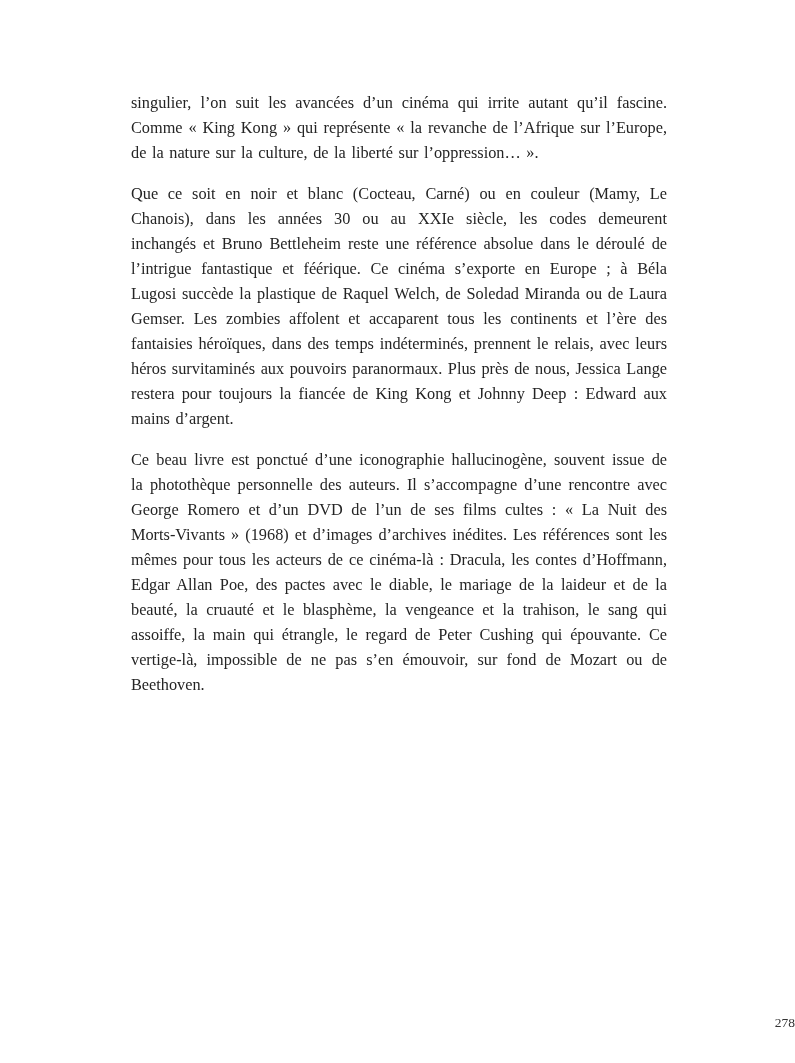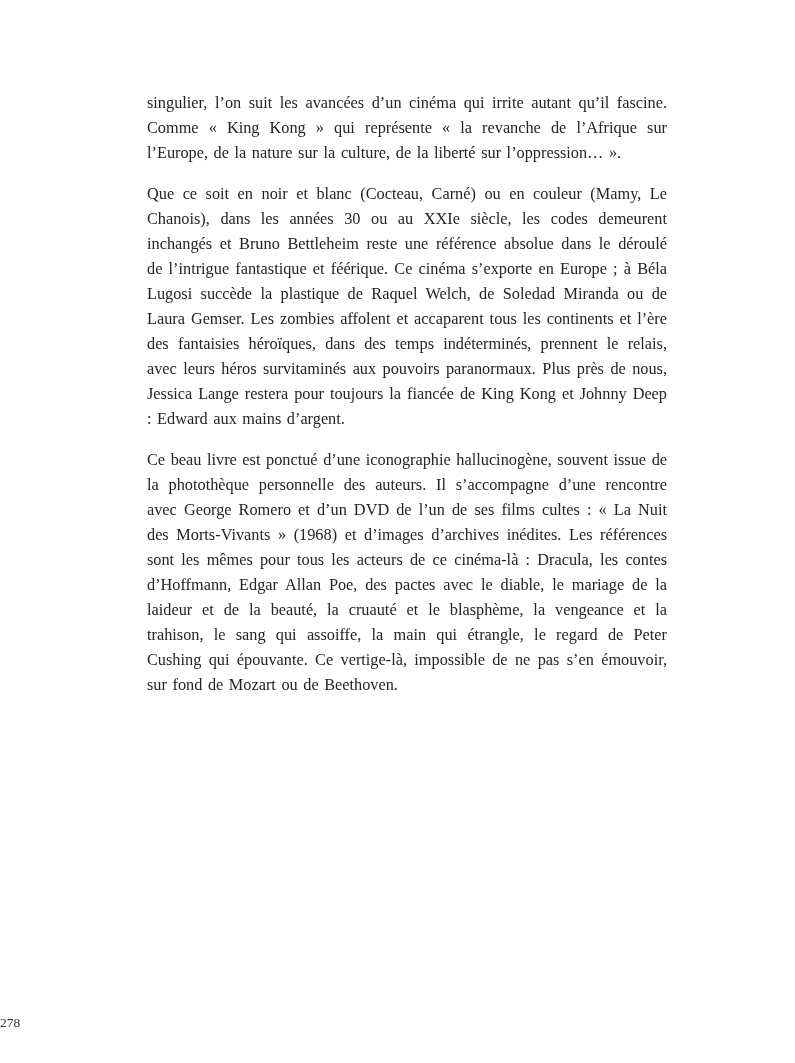--- a/index.html
+++ b/index.html
@@ -16,33 +16,33 @@
   .text-block {
     position: absolute;
     left: 131px;
     top: 90px;
     width: 536px;
   }
   .para {
     font-size: 16.3px;
     line-height: 25px;
     text-align: justify;
-    margin: 0 0 16px 16px;
+    margin: 0 0 16px 0;
     word-spacing: 1.5px;
     color: #242424;
   }
   .para.italic {
     font-style: italic;
   }
   .page-number {
     position: absolute;
     left: 0;
     right: 0;
     bottom: 32px;
-    text-align: left;
+    text-align: right;
     font-size: 13.5px;
     color: #333333;
   }
 </style>
 </head>
 <body>
 
 <main>
   <div class="text-block">
     <p class="para">singulier, l’on suit les avancées d’un cinéma qui irrite autant qu’il fascine. Comme «&nbsp;King Kong&nbsp;» qui représente «&nbsp;la revanche de l’Afrique sur l’Europe, de la nature sur la culture, de la liberté sur l’oppression… ».</p>

